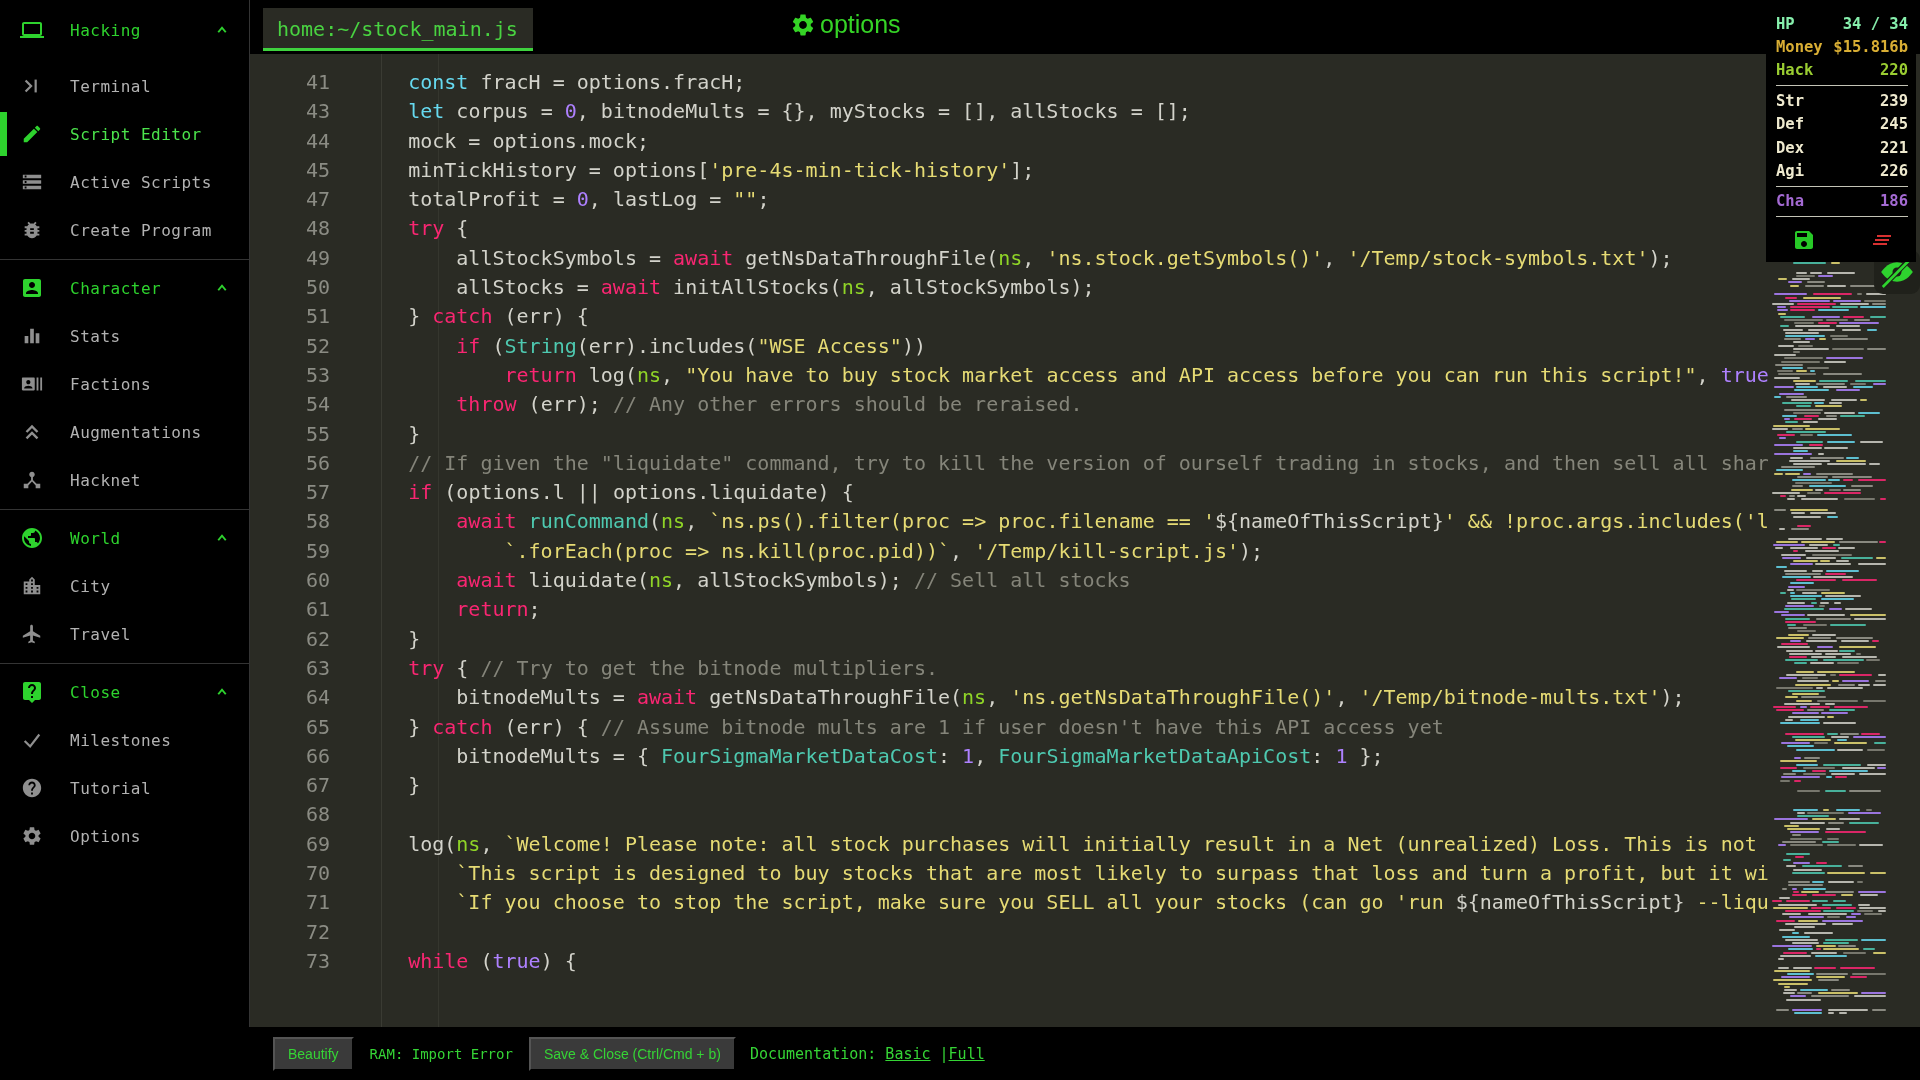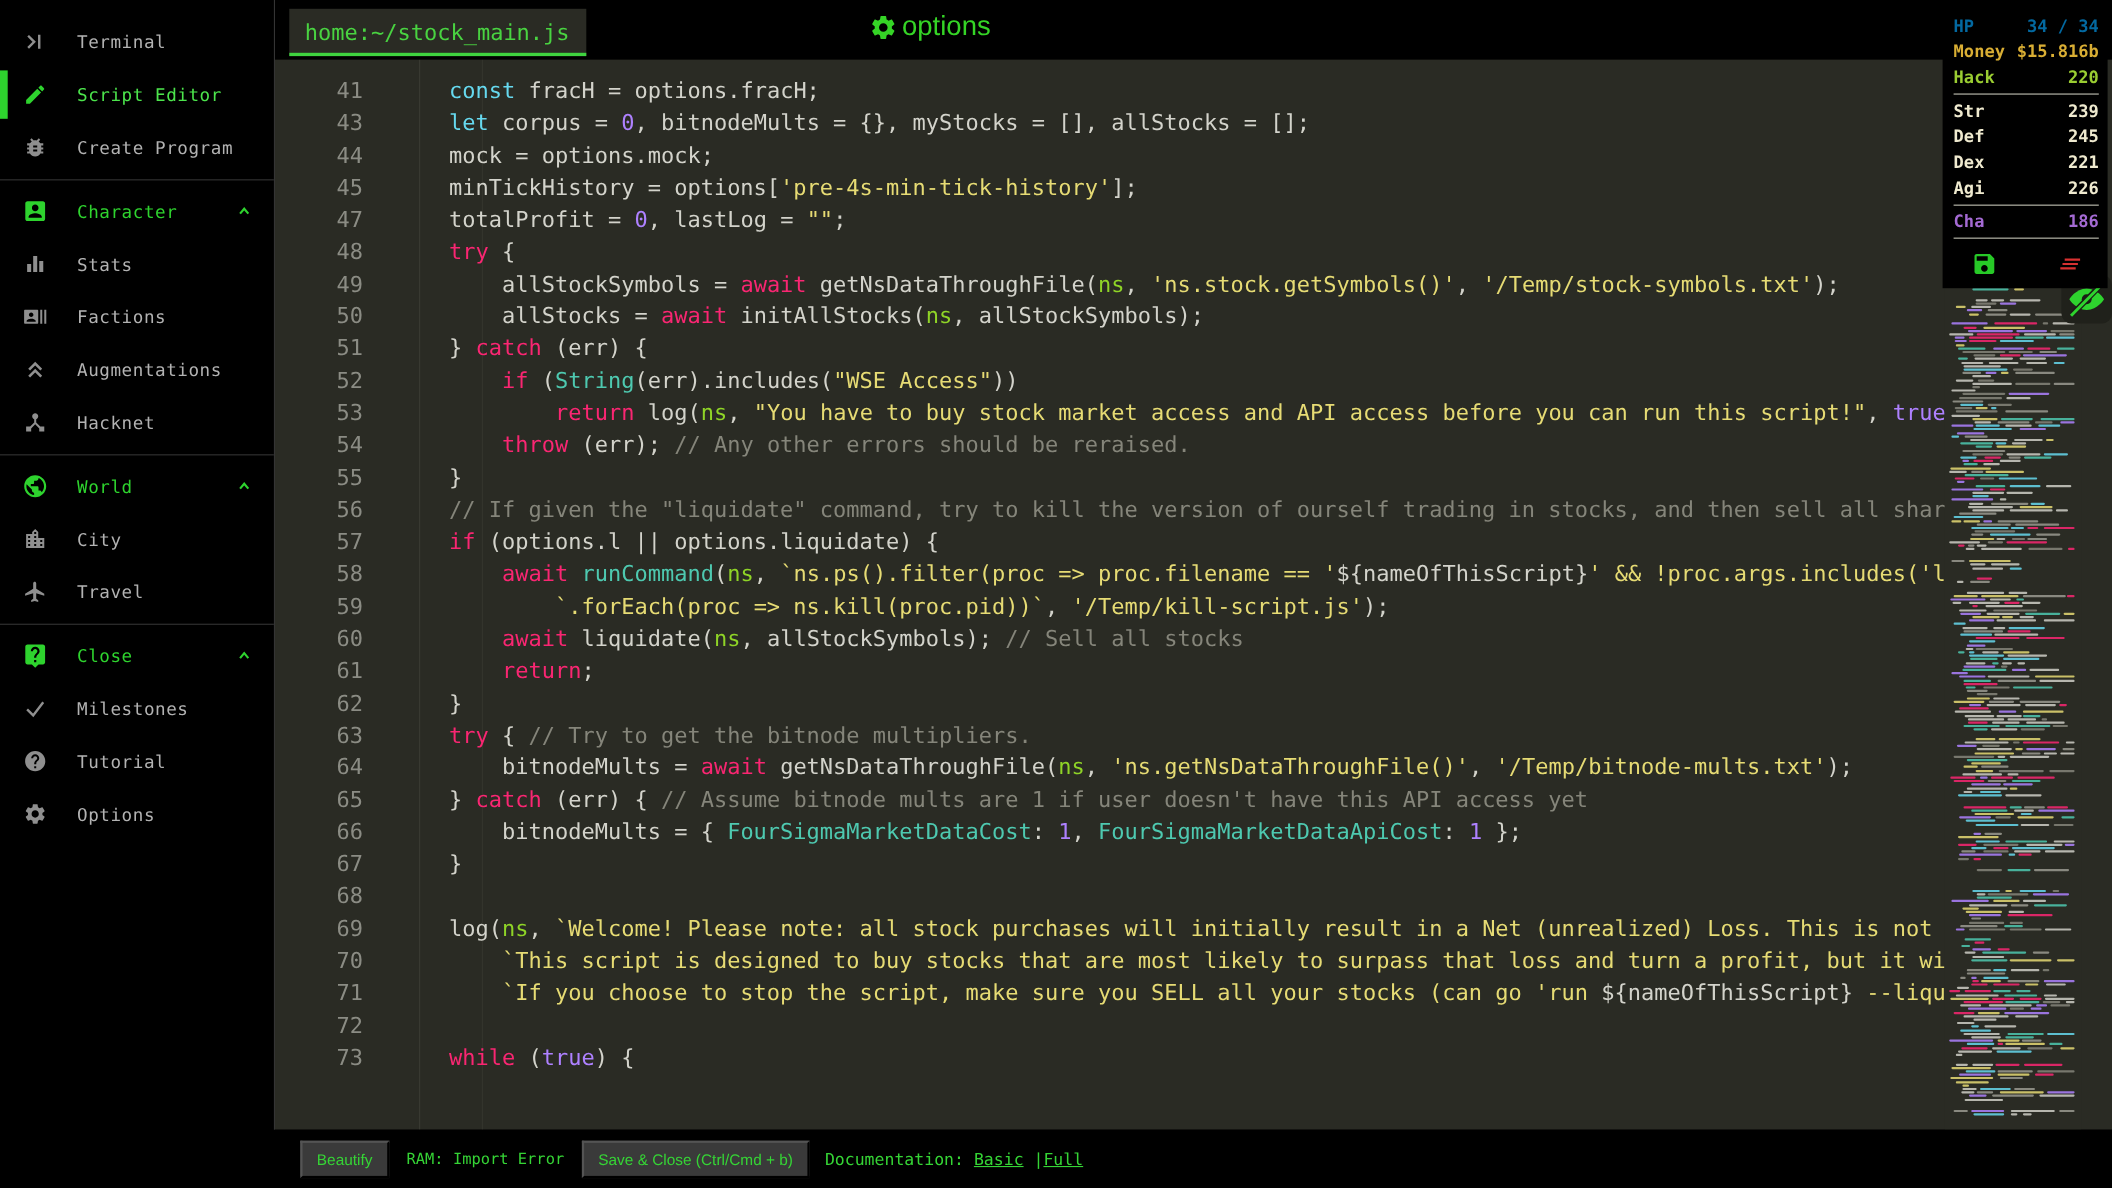--- a/index.html
+++ b/index.html
@@ -42,38 +42,51 @@
   
   .minimap{position:absolute;left:1518px;top:0;width:124px;height:973px;background:#2a2b24;}
   .minimap i{position:absolute;height:2px;border-radius:1px;display:block;opacity:.85;}
   .eye-plate{position:absolute;left:1624px;top:196px;width:46px;height:44px;background:#20211b;border-radius:9px;}
   .eye{position:absolute;left:1628px;top:200px;cursor:pointer;}
   
   .stats{position:absolute;left:1766px;top:4px;width:150px;background:#000;padding:8px 8px 10px 10px;
          box-sizing:border-box;z-index:40;font-size:15.5px;font-weight:700;}
   .st-row{display:flex;justify-content:space-between;height:23.4px;align-items:center;}
   .st-div{height:1px;background:#c4c4b6;margin:3px 0;}
-  .st-hp{color:#0369a1}.st-money{color:#d9ae34}.st-hack{color:#9acd32}
+  .st-hp{color:#86efac}.st-money{color:#d9ae34}.st-hack{color:#9acd32}
   .st-body{color:#efeacf}.st-cha{color:#a46ad3}
   .st-icons{display:flex;justify-content:space-between;padding:8px 14px 0 16px;align-items:center;}
   .st-icons .ibtn{cursor:pointer;display:flex;}
   
   .bottombar{position:absolute;left:0;top:1027px;width:1920px;height:53px;background:#000;z-index:35;
              display:flex;align-items:center;padding-left:273px;box-sizing:border-box;gap:8px;}
   .fbtn{background:#3a3a3a;color:#35d435;font-size:14px;padding:7px 13px;white-space:nowrap;cursor:pointer;}
   .ftext{color:#35d435;font-size:14px;padding:7px 8px;white-space:nowrap;cursor:pointer;}
   .fdoc{color:#35d435;font-size:15px;padding-left:6px;white-space:nowrap;}
   .fdoc a{color:#35d435;text-decoration:underline;cursor:pointer;}
 </style>
 </head>
 <body>
 
 <aside class="sidebar">
   <nav class="sb-nav">
 
+    <div class="sb-row">
+      <span class="sb-ico green">
+        <svg width="24" height="24" viewBox="0 0 24 24">
+            <path fill="currentColor" d="M20 18c1.1 0 2-.9 2-2V6c0-1.1-.9-2-2-2H4c-1.1 0-2 .9-2 2v10c0 1.1.9 2 2 2H0v2h24v-2h-4zM4 6h16v10H4V6z"></path>
+          </svg>
+      </span>
+      <span class="sb-lbl green">Hacking</span>
+      <span class="sb-chev">
+        <svg width="18" height="18" viewBox="0 0 24 24">
+            <path d="M7 15l5-6 5 6" fill="none" stroke="currentColor" stroke-width="2.6"></path>
+          </svg>
+      </span>
+    </div>
 
     <div class="sb-row gap8">
       <span class="sb-ico">
         <svg width="22" height="22" viewBox="0 0 24 24">
             <path d="M5 6l6 6-6 6" fill="none" stroke="currentColor" stroke-width="2.4"></path>
             <path d="M16 5v14" stroke="currentColor" stroke-width="2.4"></path>
           </svg>
       </span>
       <span class="sb-lbl">Terminal</span>
     </div>
@@ -81,20 +94,28 @@
     <div class="sb-row active">
       <span class="active-bar"></span>
       <span class="sb-ico">
         <svg width="22" height="22" viewBox="0 0 24 24">
             <path fill="currentColor" d="M3 17.25V21h3.75L17.81 9.94l-3.75-3.75L3 17.25zM20.71 7.04c.39-.39.39-1.02 0-1.41l-2.34-2.34c-.39-.39-1.02-.39-1.41 0l-1.83 1.83 3.75 3.75 1.83-1.83z"></path>
           </svg>
       </span>
       <span class="sb-lbl">Script Editor</span>
     </div>
 
+    <div class="sb-row">
+      <span class="sb-ico">
+        <svg width="22" height="22" viewBox="0 0 24 24">
+            <path fill="currentColor" d="M2 20h20v-4H2v4zm2-3h2v2H4v-2zM2 4v4h20V4H2zm4 3H4V5h2v2zm-4 7h20v-4H2v4zm2-3h2v2H4v-2z"></path>
+          </svg>
+      </span>
+      <span class="sb-lbl">Active Scripts</span>
+    </div>
 
     <div class="sb-row">
       <span class="sb-ico">
         <svg width="22" height="22" viewBox="0 0 24 24">
             <path fill="currentColor" d="M20 8h-2.81c-.45-.78-1.07-1.45-1.82-1.96L17 4.41 15.59 3l-2.17 2.17C12.96 5.06 12.49 5 12 5c-.49 0-.96.06-1.41.17L8.41 3 7 4.41l1.62 1.63C7.88 6.55 7.26 7.22 6.81 8H4v2h2.09c-.05.33-.09.66-.09 1v1H4v2h2v1c0 .34.04.67.09 1H4v2h2.81c1.04 1.79 2.97 3 5.19 3s4.15-1.21 5.19-3H20v-2h-2.09c.05-.33.09-.66.09-1v-1h2v-2h-2v-1c0-.34-.04-.67-.09-1H20V8zm-6 8h-4v-2h4v2zm0-4h-4v-2h4v2z"></path>
           </svg>
       </span>
       <span class="sb-lbl">Create Program</span>
     </div>
 

